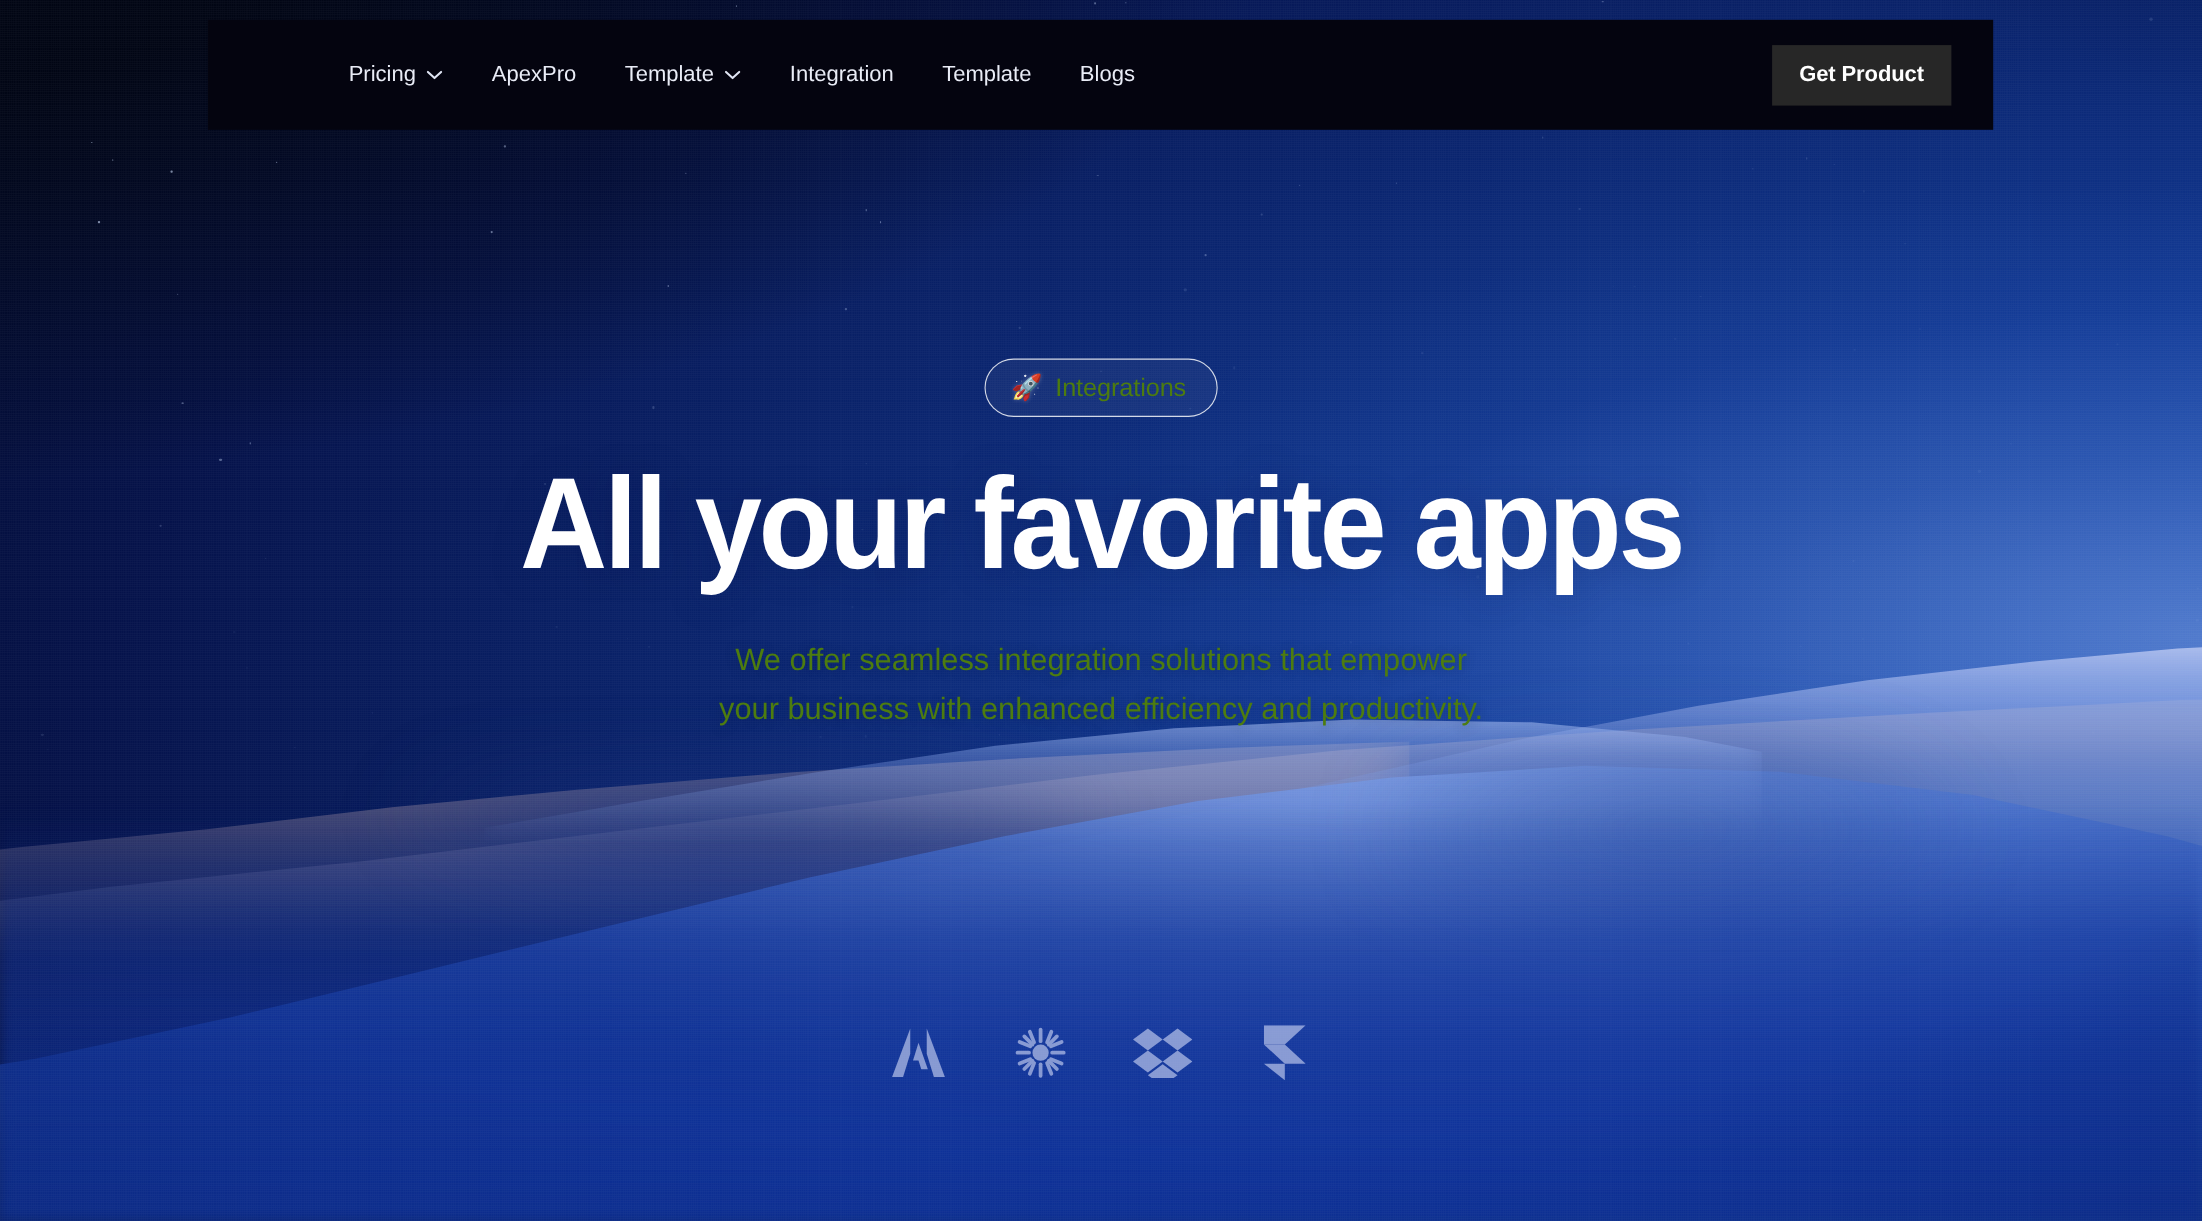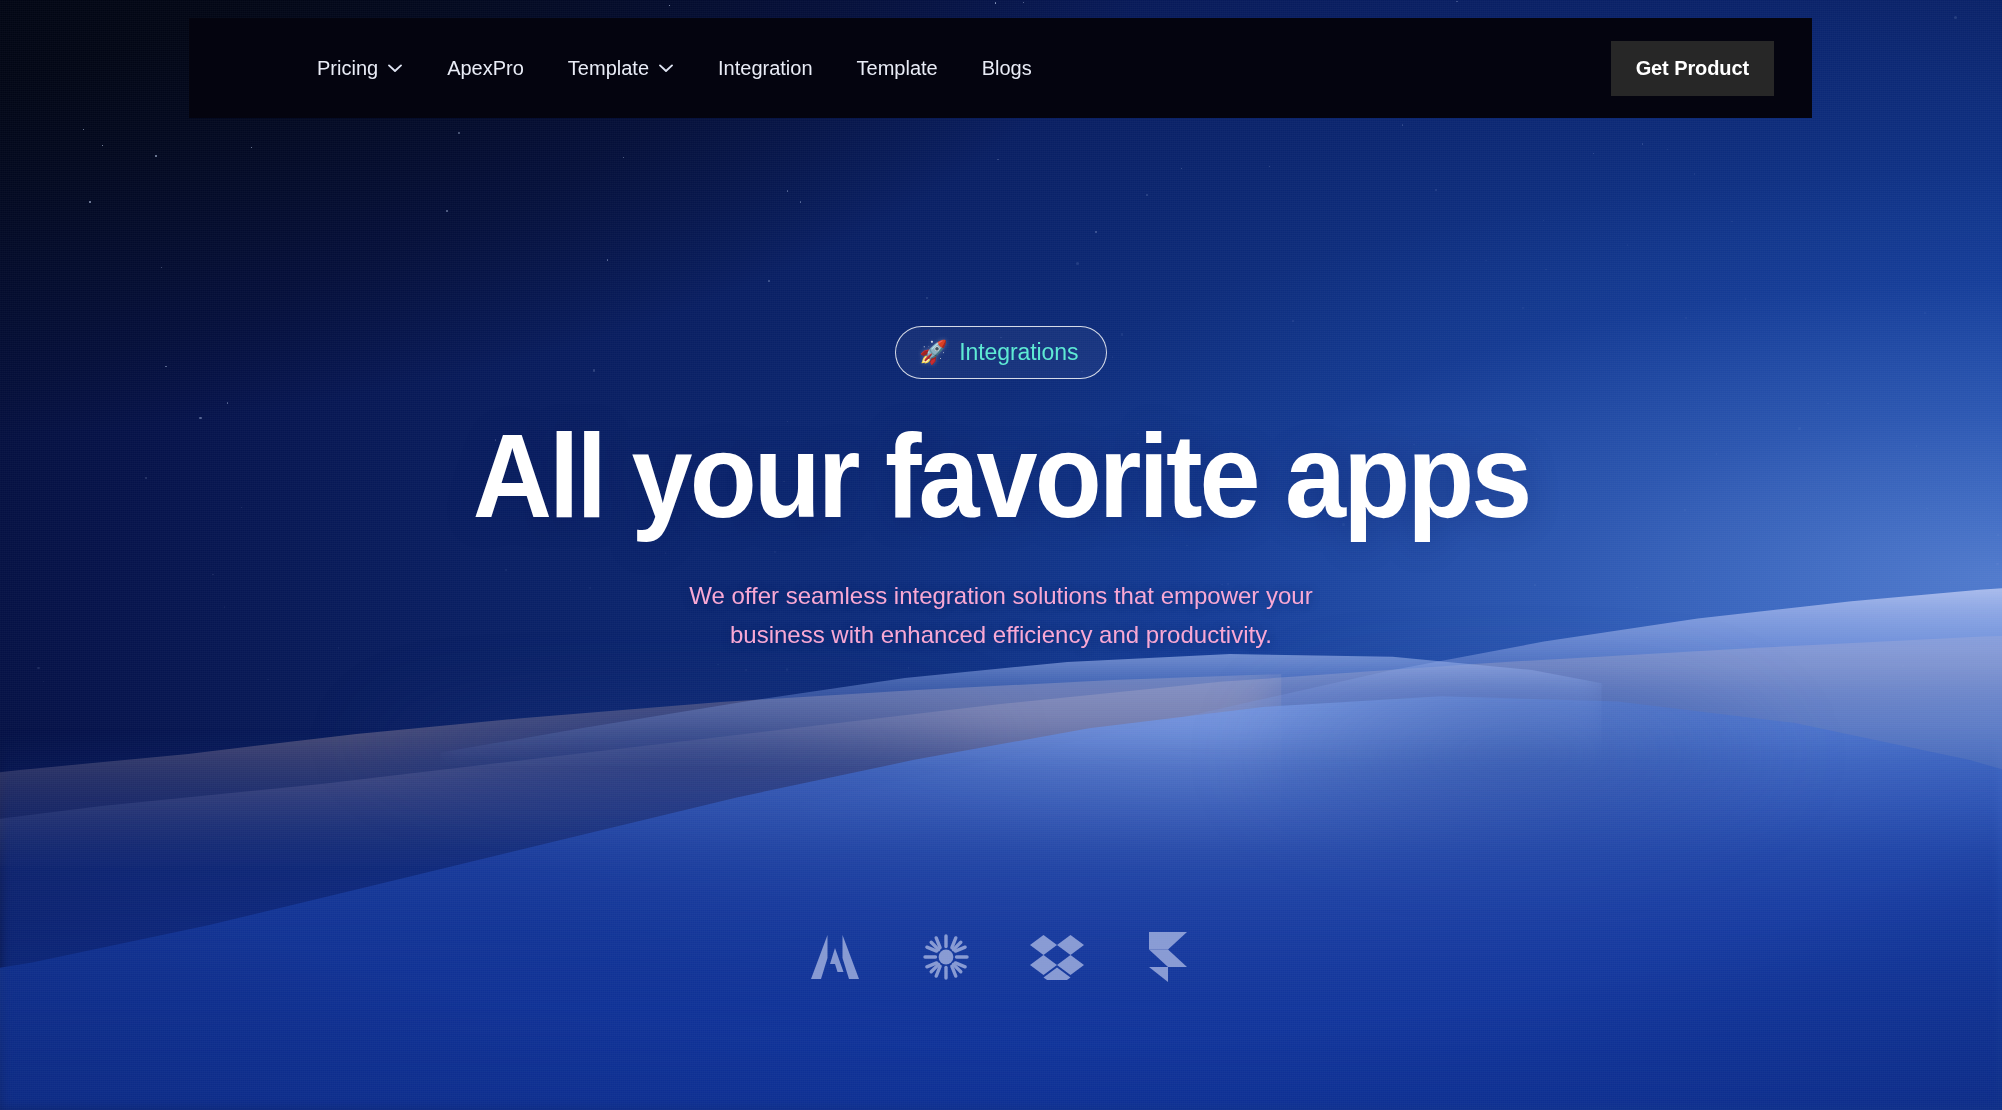--- a/index.html
+++ b/index.html
@@ -138,38 +138,38 @@
   .badge{
     margin-top:326px;
     display:inline-flex; align-items:center; gap:11px;
     border:1.5px solid rgba(255,255,255,0.82);
     border-radius:999px;
     padding:12px 28px 12px 24px;
     background:rgba(255,255,255,0.045);
     cursor:pointer;
   }
   .badge-icon{ font-size:23px; line-height:1; filter:drop-shadow(0 0 2px rgba(255,255,255,.25)); }
-  .badge-text{ color:#5eead4; font-size:23px; letter-spacing:-0.1px; }
+  .badge-text{ color:#4d7c0f; font-size:23px; letter-spacing:-0.1px; }
 
   .headline{
     margin-top:38px;
     color:#ffffff;
     font-size:118px;
     font-weight:700;
     letter-spacing:-3.2px;
     line-height:1.0;
     text-align:center;
     transform:scaleX(0.93);
     text-shadow:0 2px 34px rgba(10,30,90,0.30);
   }
 
   .subtitle{
     margin-top:42px;
-    color:#f9a8d4;
-    font-size:24px;
+    color:#4d7c0f;
+    font-size:28px;
     line-height:1.62;
     text-align:center;
     max-width:700px;
     font-weight:400;
     text-shadow:0 1px 10px rgba(10,30,80,0.35);
   }
 
   
   .logos{
     position:absolute; left:0; top:930px; width:100%;

